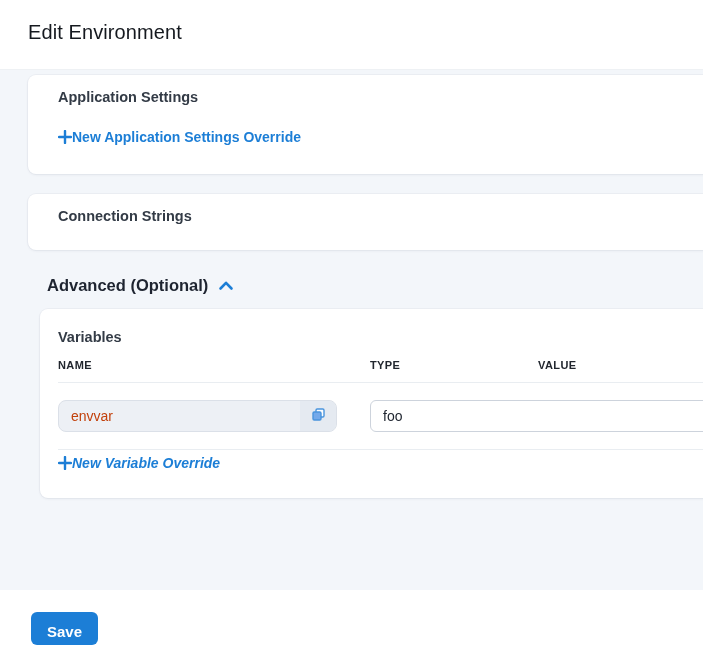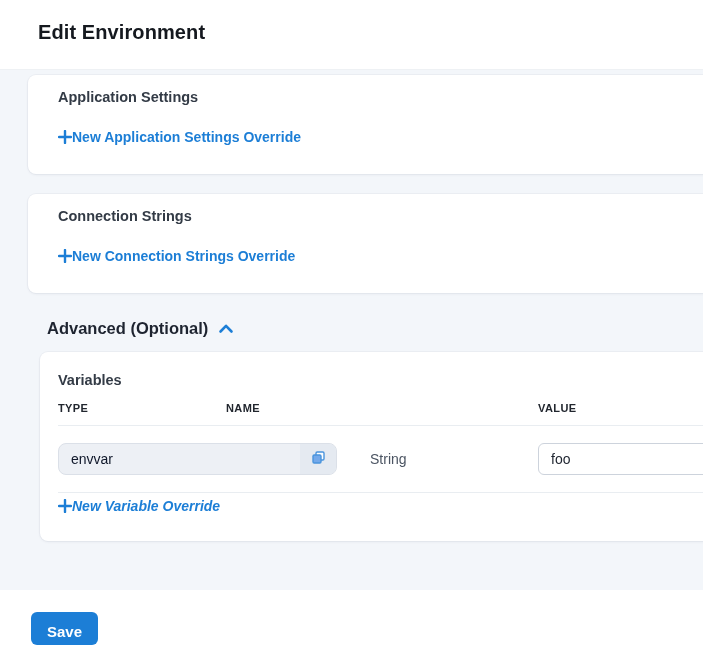--- a/index.html
+++ b/index.html
@@ -11,24 +11,23 @@
   }
   
   .app-header {
     height: 70px;
     background: #ffffff;
     border-bottom: 1px solid #eef1f4;
     padding: 21px 0 0 28px;
   }
   .app-header h1 {
     font-size: 20px;
-    font-weight: 700;
+    font-weight: 400;
     color: #15191f;
     letter-spacing: 0.1px;
-    margin-left: 10px;
   }
   
   .content {
     height: 520px;
     background: #f3f6fa;
     overflow: hidden;
   }
   .card {
     background: #ffffff;
     border-radius: 8px;
@@ -107,21 +106,21 @@
     background: #edf0f5;
     overflow: hidden;
   }
   .name-input-group input {
     flex: 1;
     border: 0;
     background: transparent;
     padding: 0 0 0 12px;
     font-family: "Liberation Sans", sans-serif;
     font-size: 14px;
-    color: #0f172a;
+    color: #c2410c;
     outline: none;
   }
   .copy-btn {
     width: 36px;
     display: flex;
     align-items: center;
     justify-content: center;
     background: #e5eaf1;
     border: 0;
     cursor: pointer;
@@ -191,68 +190,56 @@
           <line x1="1" y1="7" x2="13" y2="7" stroke="#1c7ed6" stroke-width="2.4" stroke-linecap="round"></line>
         </svg>
       </span>
       <span>New Application Settings Override</span>
     </div>
   </section>
 
   
   <section class="card outer second">
     <div class="card-title">Connection Strings</div>
-    <div class="add-link">
-      <span>
-        <svg width="14" height="14" viewBox="0 0 14 14">
-          <line x1="7" y1="1" x2="7" y2="13" stroke="#1c7ed6" stroke-width="2.4" stroke-linecap="round"></line>
-          <line x1="1" y1="7" x2="13" y2="7" stroke="#1c7ed6" stroke-width="2.4" stroke-linecap="round"></line>
-        </svg>
-      </span>
-      <span>New Connection Strings Override</span>
-    </div>
   </section>
 
   
   <div class="advanced-header">
     <span class="adv-title">Advanced (Optional)</span>
     <span>
       <svg width="16" height="11" viewBox="0 0 16 11">
         <polyline points="2.5,8.5 8,2.8 13.5,8.5" fill="none" stroke="#1c7ed6" stroke-width="2.6" stroke-linecap="round" stroke-linejoin="round"></polyline>
       </svg>
     </span>
   </div>
 
   
   <section class="card variables">
     <div class="card-title">Variables</div>
 
     <div class="var-table-header">
+      <div class="th col-name">NAME</div>
       <div class="th col-type">TYPE</div>
-      <div class="th col-name">NAME</div>
       <div class="th col-value">VALUE</div>
     </div>
 
     <div class="var-row">
       <div class="col-name">
         <div class="name-input-group">
           <input type="text" disabled="" value="envvar" style="">
           <button class="copy-btn">
             <span>
               <svg width="15" height="15" viewBox="0 0 15 15">
                 <rect x="5" y="2" width="8" height="8" rx="1.2" fill="#fbfdff" stroke="#4a94dd" stroke-width="1.4"></rect>
                 <rect x="2" y="5" width="8" height="8" rx="1.2" fill="#74a9ea" stroke="#4a94dd" stroke-width="1.4"></rect>
               </svg>
             </span>
           </button>
         </div>
       </div>
-      <div class="col-type">
-        <span class="type-text">String</span>
-      </div>
       <div class="col-value">
         <input class="value-input" type="text" value="foo" style="">
       </div>
     </div>
 
     <div class="add-link">
       <span>
         <svg width="14" height="14" viewBox="0 0 14 14">
           <line x1="7" y1="1" x2="7" y2="13" stroke="#1c7ed6" stroke-width="2.4" stroke-linecap="round"></line>
           <line x1="1" y1="7" x2="13" y2="7" stroke="#1c7ed6" stroke-width="2.4" stroke-linecap="round"></line>

